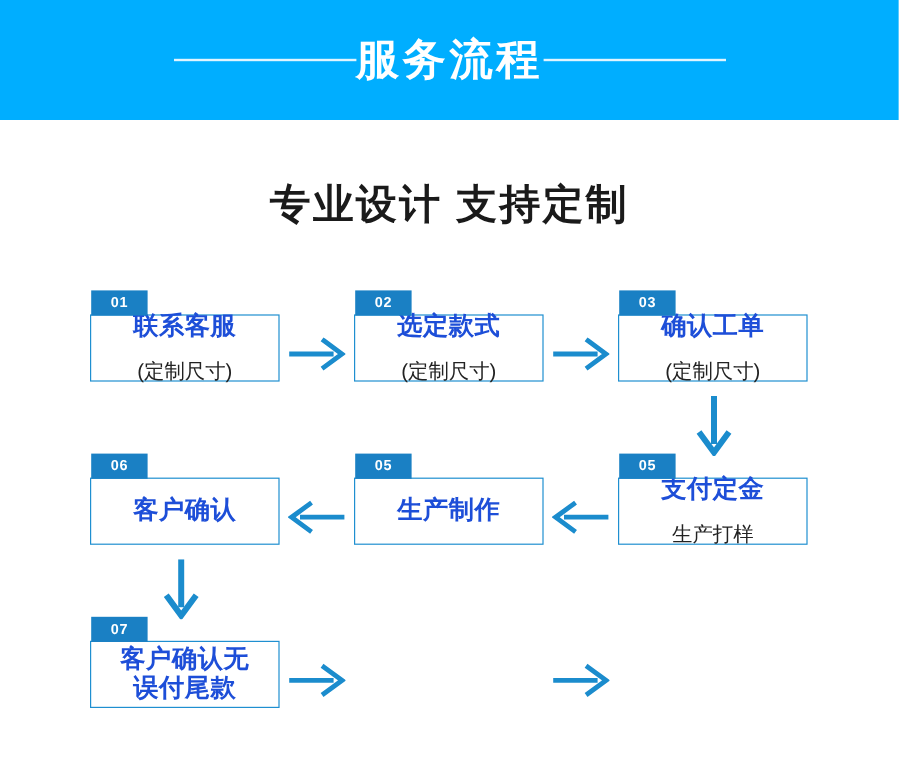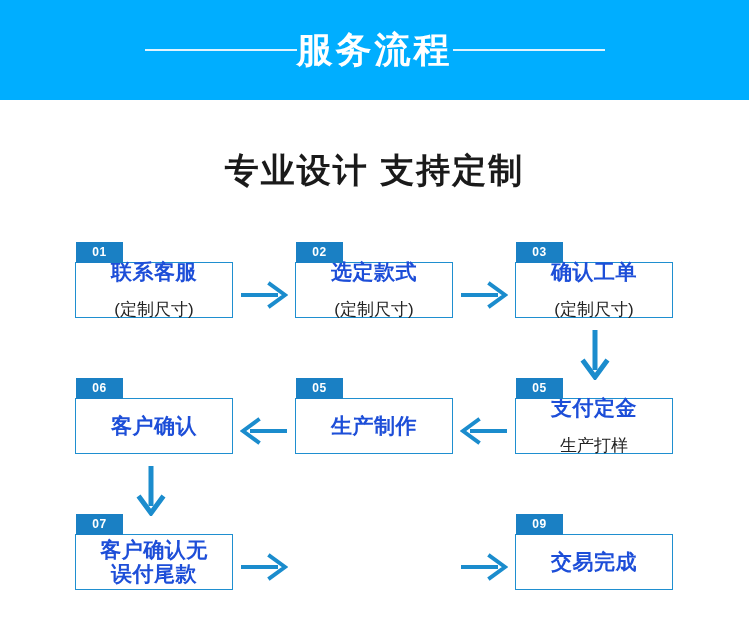--- a/index.html
+++ b/index.html
@@ -171,24 +171,20 @@
     <div class="node-tab">06</div>
     <div class="node-title">客户确认</div>
   </div>
 
   <div class="node" style="left:75px; top:534px;">
     <div class="node-tab">07</div>
     <div class="node-title wrap">客户确认无误付尾款</div>
   </div>
 
 
-  <div class="node" style="left:515px; top:534px;">
-    <div class="node-tab">09</div>
-    <div class="node-title">交易完成</div>
-  </div>
 
   <div class="arrow" style="left:240px; top:278px;">
     <svg width="48" height="34" viewBox="0 0 48 34">
       <line x1="1" y1="17" x2="38" y2="17" stroke="#1b8ccd" stroke-width="4"></line>
       <polyline points="30,6 45,17 30,28" fill="none" stroke="#1b8ccd" stroke-width="4" stroke-linecap="square" stroke-linejoin="miter"></polyline>
     </svg>
   </div>
 
   <div class="arrow" style="left:460px; top:278px;">
     <svg width="48" height="34" viewBox="0 0 48 34">

